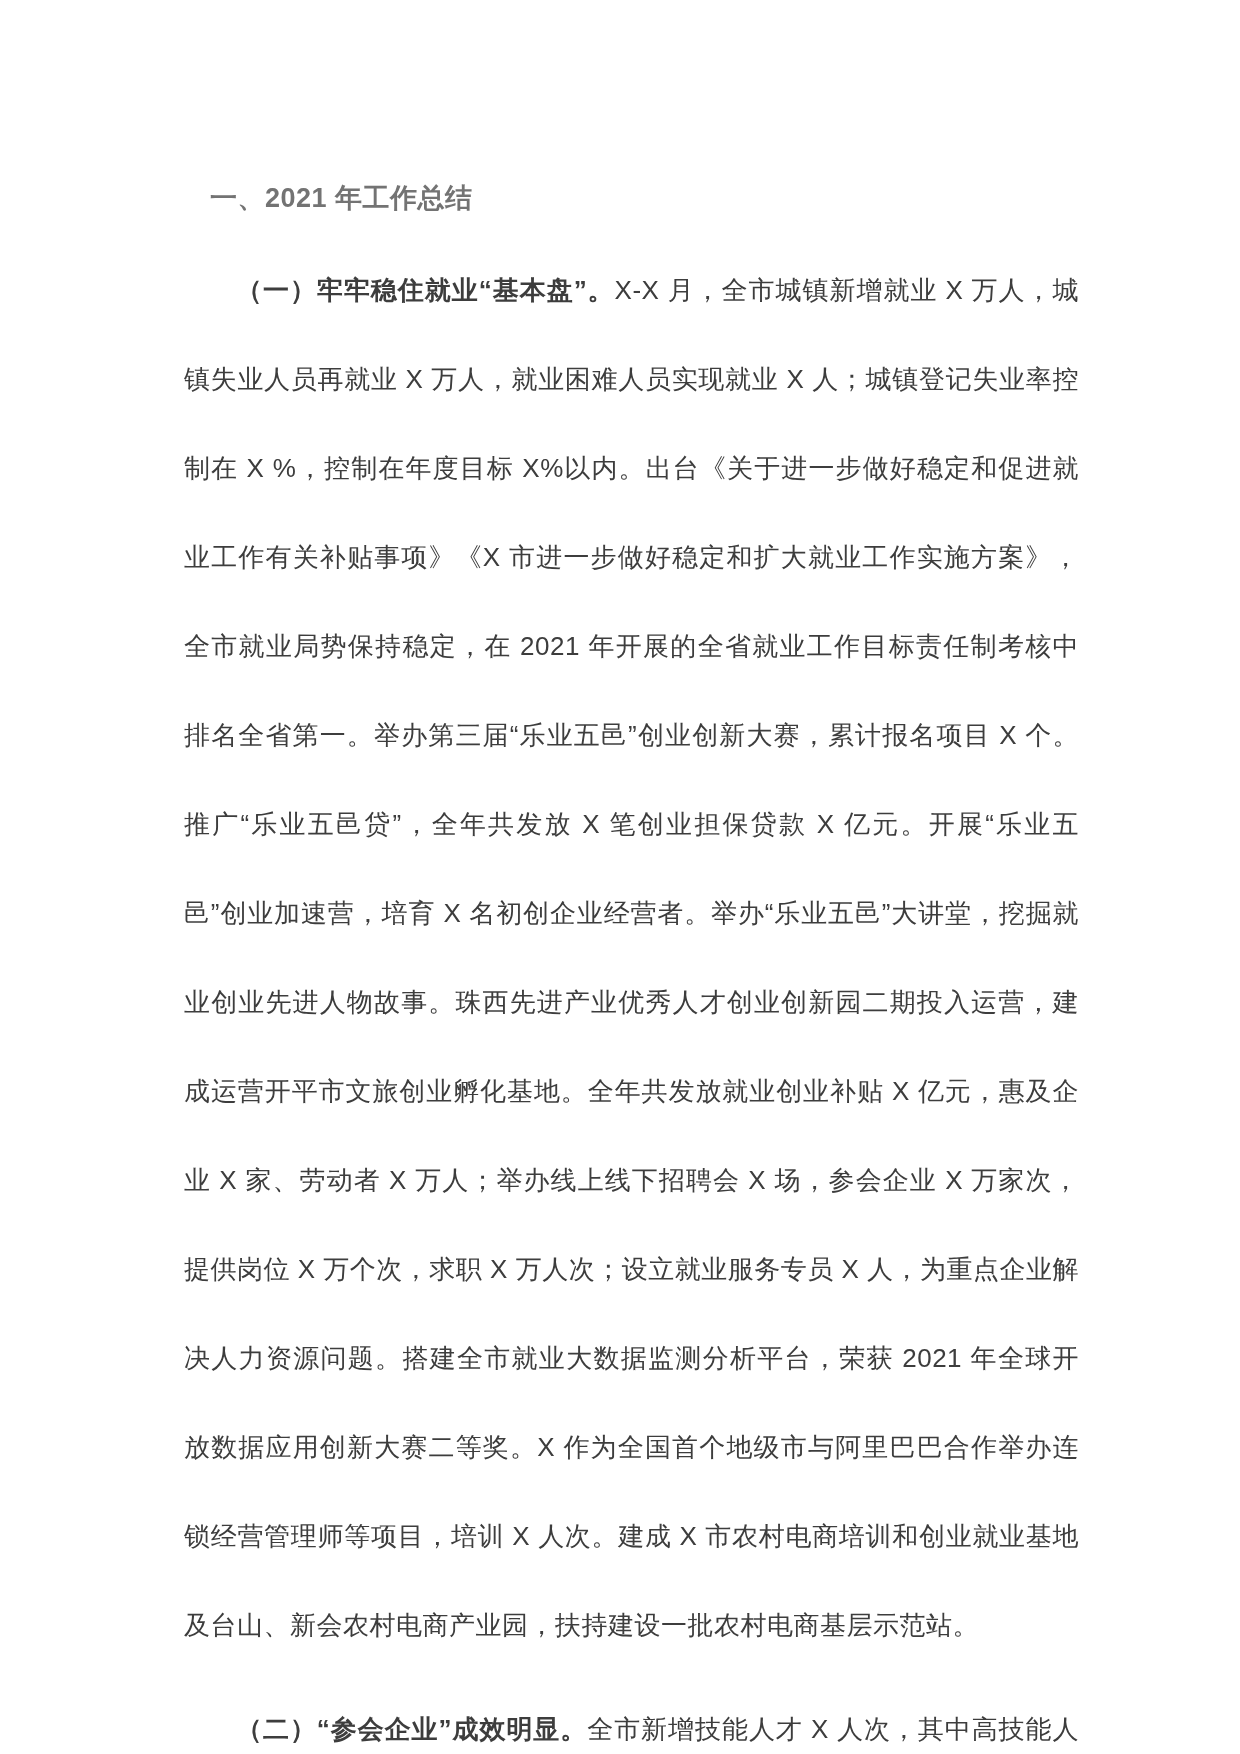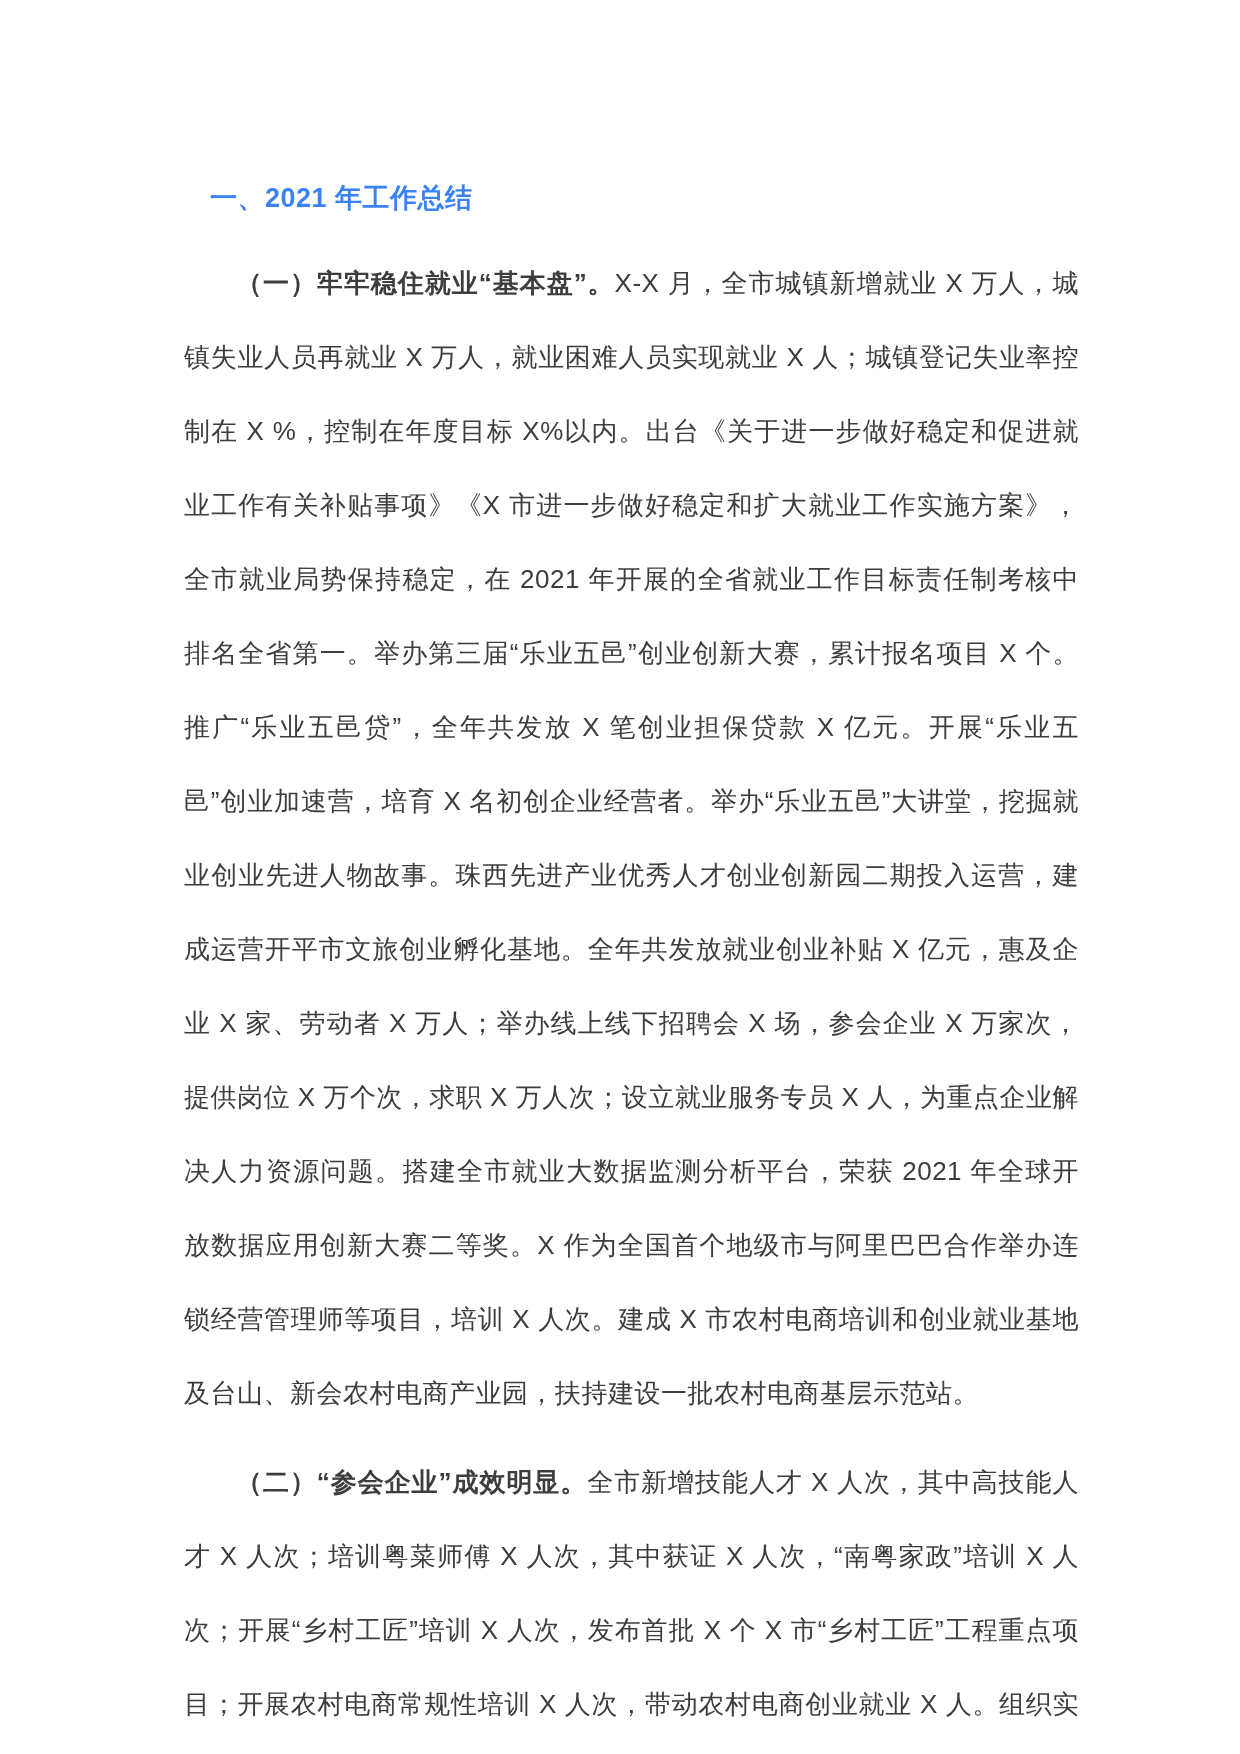--- a/index.html
+++ b/index.html
@@ -17,27 +17,27 @@
     width: 1240px;
     height: 1754px;
     background: #ffffff;
     padding: 166px 161px 0 184px;
     overflow: hidden;
   }
   .heading {
     font-size: 27px;
     line-height: 65px;
     font-weight: 700;
-    color: #3b82f6;
+    color: #737373;
     margin: 0 0 15px 26px;
     letter-spacing: 0.5px;
   }
   .para {
     font-size: 26px;
-    line-height: 74px;
+    line-height: 89px;
     color: #3d3d3d;
     text-align: justify;
     text-indent: 2em;
     margin: 0 0 15px 0;
     letter-spacing: 0.5px;
     word-break: break-all;
   }
   .lead {
     font-weight: 700;
   }

